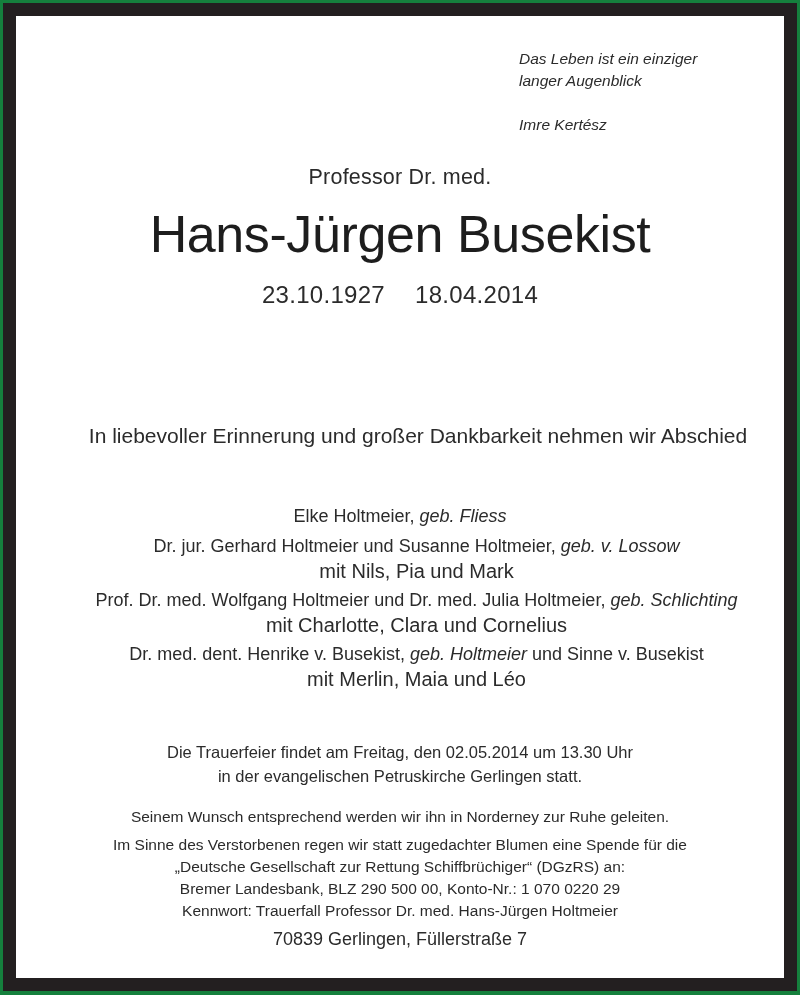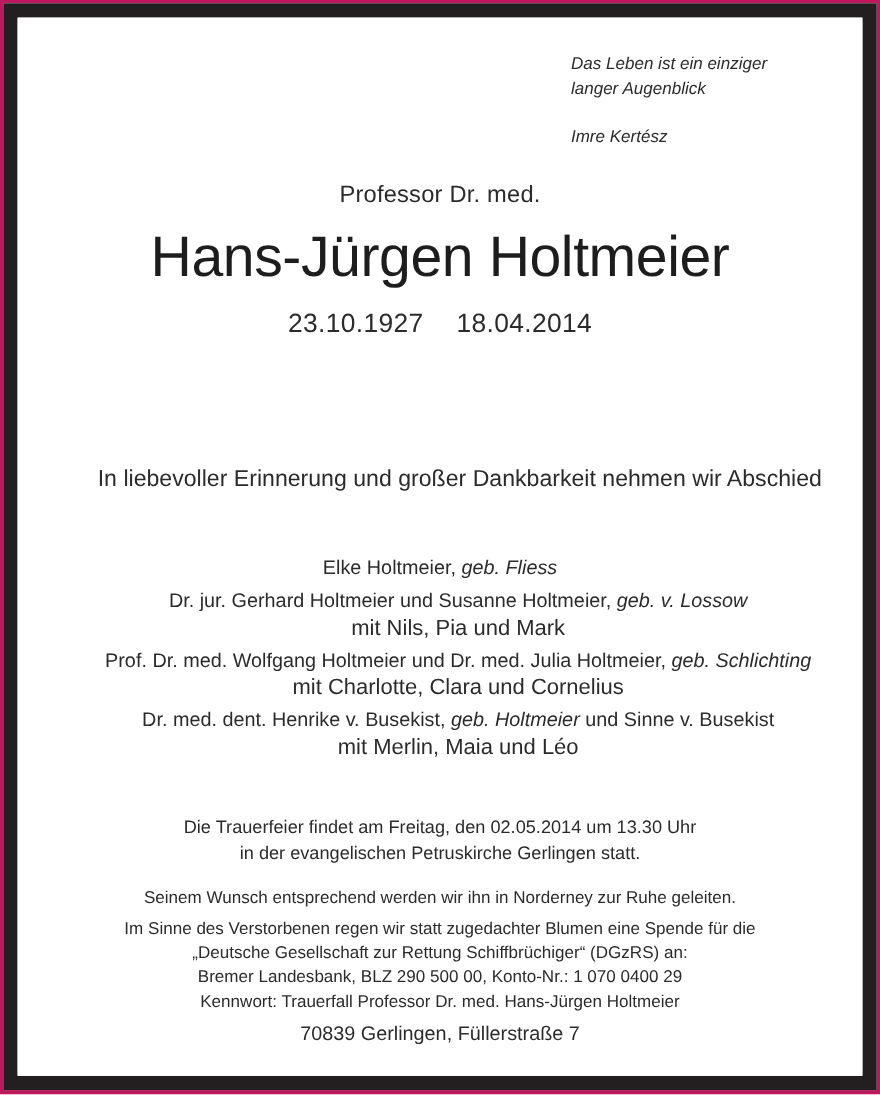--- a/index.html
+++ b/index.html
@@ -8,21 +8,21 @@
     background: #ffffff;
   }
   body {
     font-family: "Liberation Sans", sans-serif;
   }
 
   .obituary-page {
     position: relative;
     width: 800px;
     height: 995px;
-    background: #be185d;
+    background: #15803d;
     box-sizing: border-box;
     padding: 3px 3px 4px 3px;
     overflow: hidden;
   }
 
   .mourning-frame {
     position: relative;
     width: 100%;
     height: 100%;
     box-sizing: border-box;
@@ -187,21 +187,21 @@
     <div class="frame-inner">
 
       <div class="epigraph">
         <span class="epigraph-line">Das Leben ist ein einziger</span>
         <span class="epigraph-line">langer Augenblick</span>
         <span class="epigraph-author">Imre Kertész</span>
       </div>
 
       <div class="name-block">
         <div class="honorific">Professor Dr. med.</div>
-        <div class="deceased-name">Hans-Jürgen Holtmeier</div>
+        <div class="deceased-name">Hans-Jürgen Busekist</div>
         <div class="life-dates">
           <span>23.10.1927</span><span class="date-gap"></span><span>18.04.2014</span>
         </div>
       </div>
 
       <div class="farewell">In liebevoller Erinnerung und großer Dankbarkeit nehmen wir Abschied</div>
 
       <div class="survivors">
 
         <div class="survivor-group">
@@ -228,21 +228,21 @@
       <div class="ceremony">
         <span class="ln">Die Trauerfeier findet am Freitag, den 02.05.2014 um 13.30 Uhr</span>
         <span class="ln">in der evangelischen Petruskirche Gerlingen statt.</span>
       </div>
 
       <div class="burial-wish">Seinem Wunsch entsprechend werden wir ihn in Norderney zur Ruhe geleiten.</div>
 
       <div class="donation">
         <span class="ln">Im Sinne des Verstorbenen regen wir statt zugedachter Blumen eine Spende für die</span>
         <span class="ln">„Deutsche Gesellschaft zur Rettung Schiffbrüchiger“ (DGzRS) an:</span>
-        <span class="ln">Bremer Landesbank, BLZ 290 500 00, Konto-Nr.: 1 070 0400 29</span>
+        <span class="ln">Bremer Landesbank, BLZ 290 500 00, Konto-Nr.: 1 070 0220 29</span>
         <span class="ln">Kennwort: Trauerfall Professor Dr. med. Hans-Jürgen Holtmeier</span>
       </div>
 
       <div class="address">70839 Gerlingen, Füllerstraße 7</div>
 
     </div>
   </div>
 </div>
 
 </body></html>

